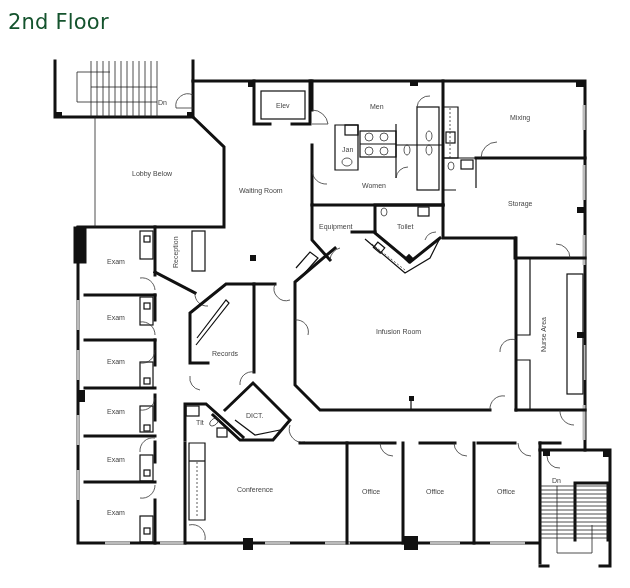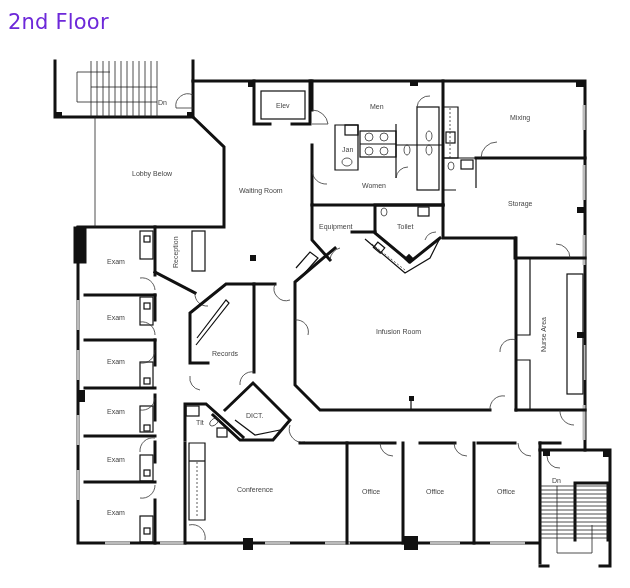--- a/index.html
+++ b/index.html
@@ -1,18 +1,18 @@
 <!DOCTYPE html>
 <html><head>
 <meta charset="utf-8">
 <style>
   html, body { margin: 0; padding: 0; background: #ffffff; }
   body { width: 630px; height: 588px; position: relative; overflow: hidden;
          font-family: "Liberation Sans", sans-serif; }
-  .title { position: absolute; left: 8px; top: 10px; font-size: 21px; color: #6d28d9;
+  .title { position: absolute; left: 8px; top: 10px; font-size: 21px; color: #14532d;
            font-family: "DejaVu Sans", sans-serif; font-weight: normal; letter-spacing: 0.2px; }
   svg.plan { position: absolute; left: 0; top: 0; }
   .w { stroke: #111; stroke-width: 3; fill: none; stroke-linecap: square; }
   .t { stroke: #111; stroke-width: 1.2; fill: none; }
   .th { stroke: #222; stroke-width: 0.8; fill: none; }
   .d { stroke: #333; stroke-width: 0.8; fill: none; }
   .dash { stroke: #333; stroke-width: 0.8; fill: none; stroke-dasharray: 2 2; }
   .col { fill: #111; }
   .win { stroke: #bbb; stroke-width: 3; }
   .lbl { font-family: "Liberation Sans", sans-serif; font-size: 7px; fill: #444; }

